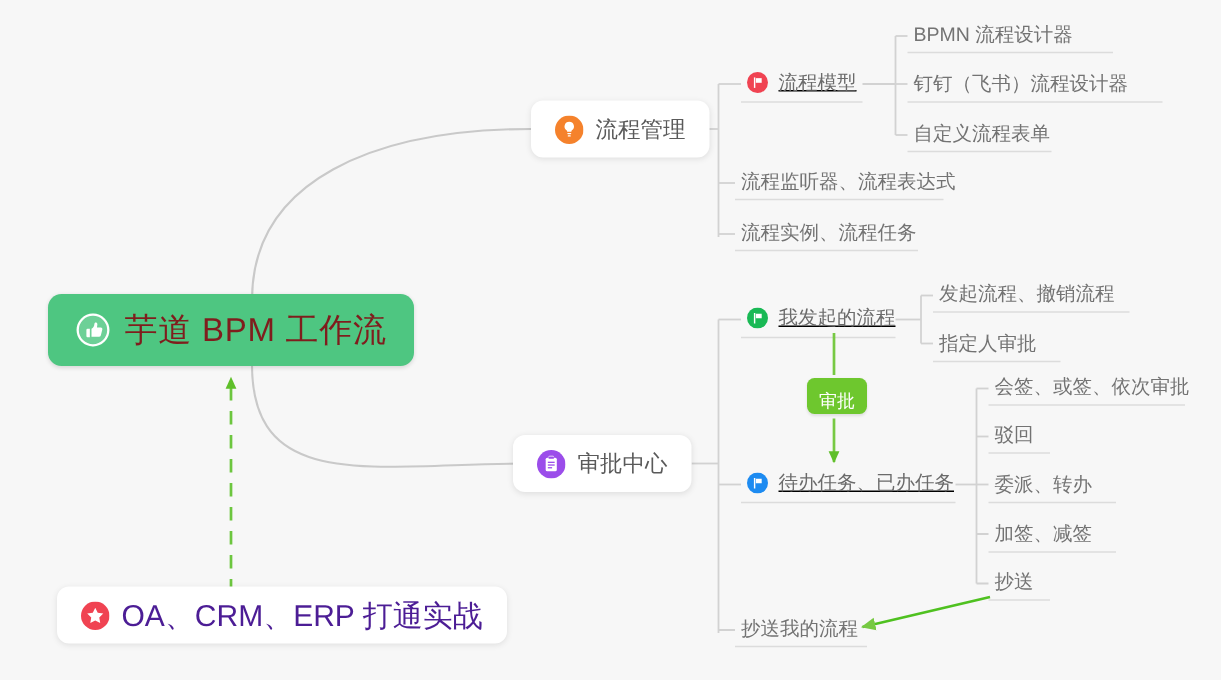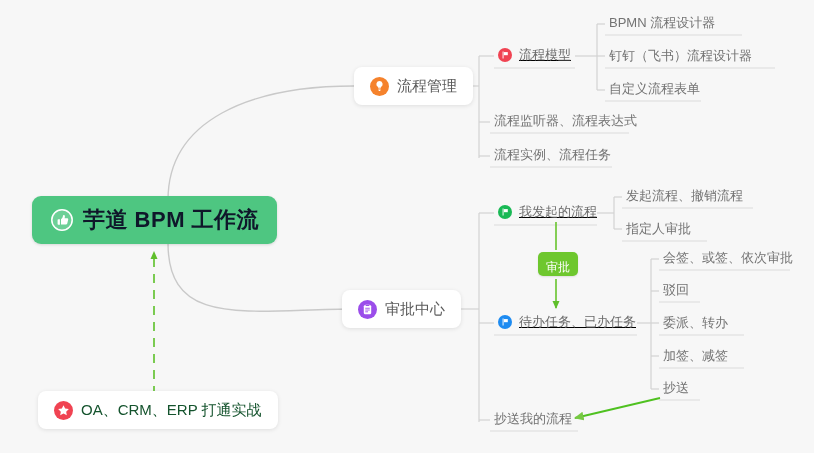--- a/index.html
+++ b/index.html
@@ -36,46 +36,45 @@
     align-items: center;
     gap: 9px;
     background: #4ec681;
     border-radius: 9px;
     box-shadow: 0 1px 3px rgba(0,0,0,0.13);
     padding: 0 18px;
     height: 48px;
     box-sizing: border-box;
   }
   .root-label {
-    color: #0f172a;
+    color: #7f1d1d;
     font-size: 22px;
     letter-spacing: 0.5px;
     white-space: nowrap;
-    font-weight: bold;
   }
 
   
   .card-node {
     position: absolute;
     display: flex;
     align-items: center;
     gap: 8px;
     background: #ffffff;
     border-radius: 8px;
     box-shadow: 0 1px 4px rgba(0,0,0,0.10);
     padding: 0 16px;
     height: 38px;
     box-sizing: border-box;
   }
   .card-label {
     color: #5a5a5a;
     font-size: 15px;
     white-space: nowrap;
   }
-  .footer-node .card-label { font-size: 15px; color: #14532d; }
+  .footer-node .card-label { font-size: 20px; color: #4c1d95; }
 
   
   .topic-node {
     position: absolute;
     display: flex;
     align-items: center;
     gap: 7px;
     padding: 0 4px 3px 4px;
     box-sizing: border-box;
     white-space: nowrap;

